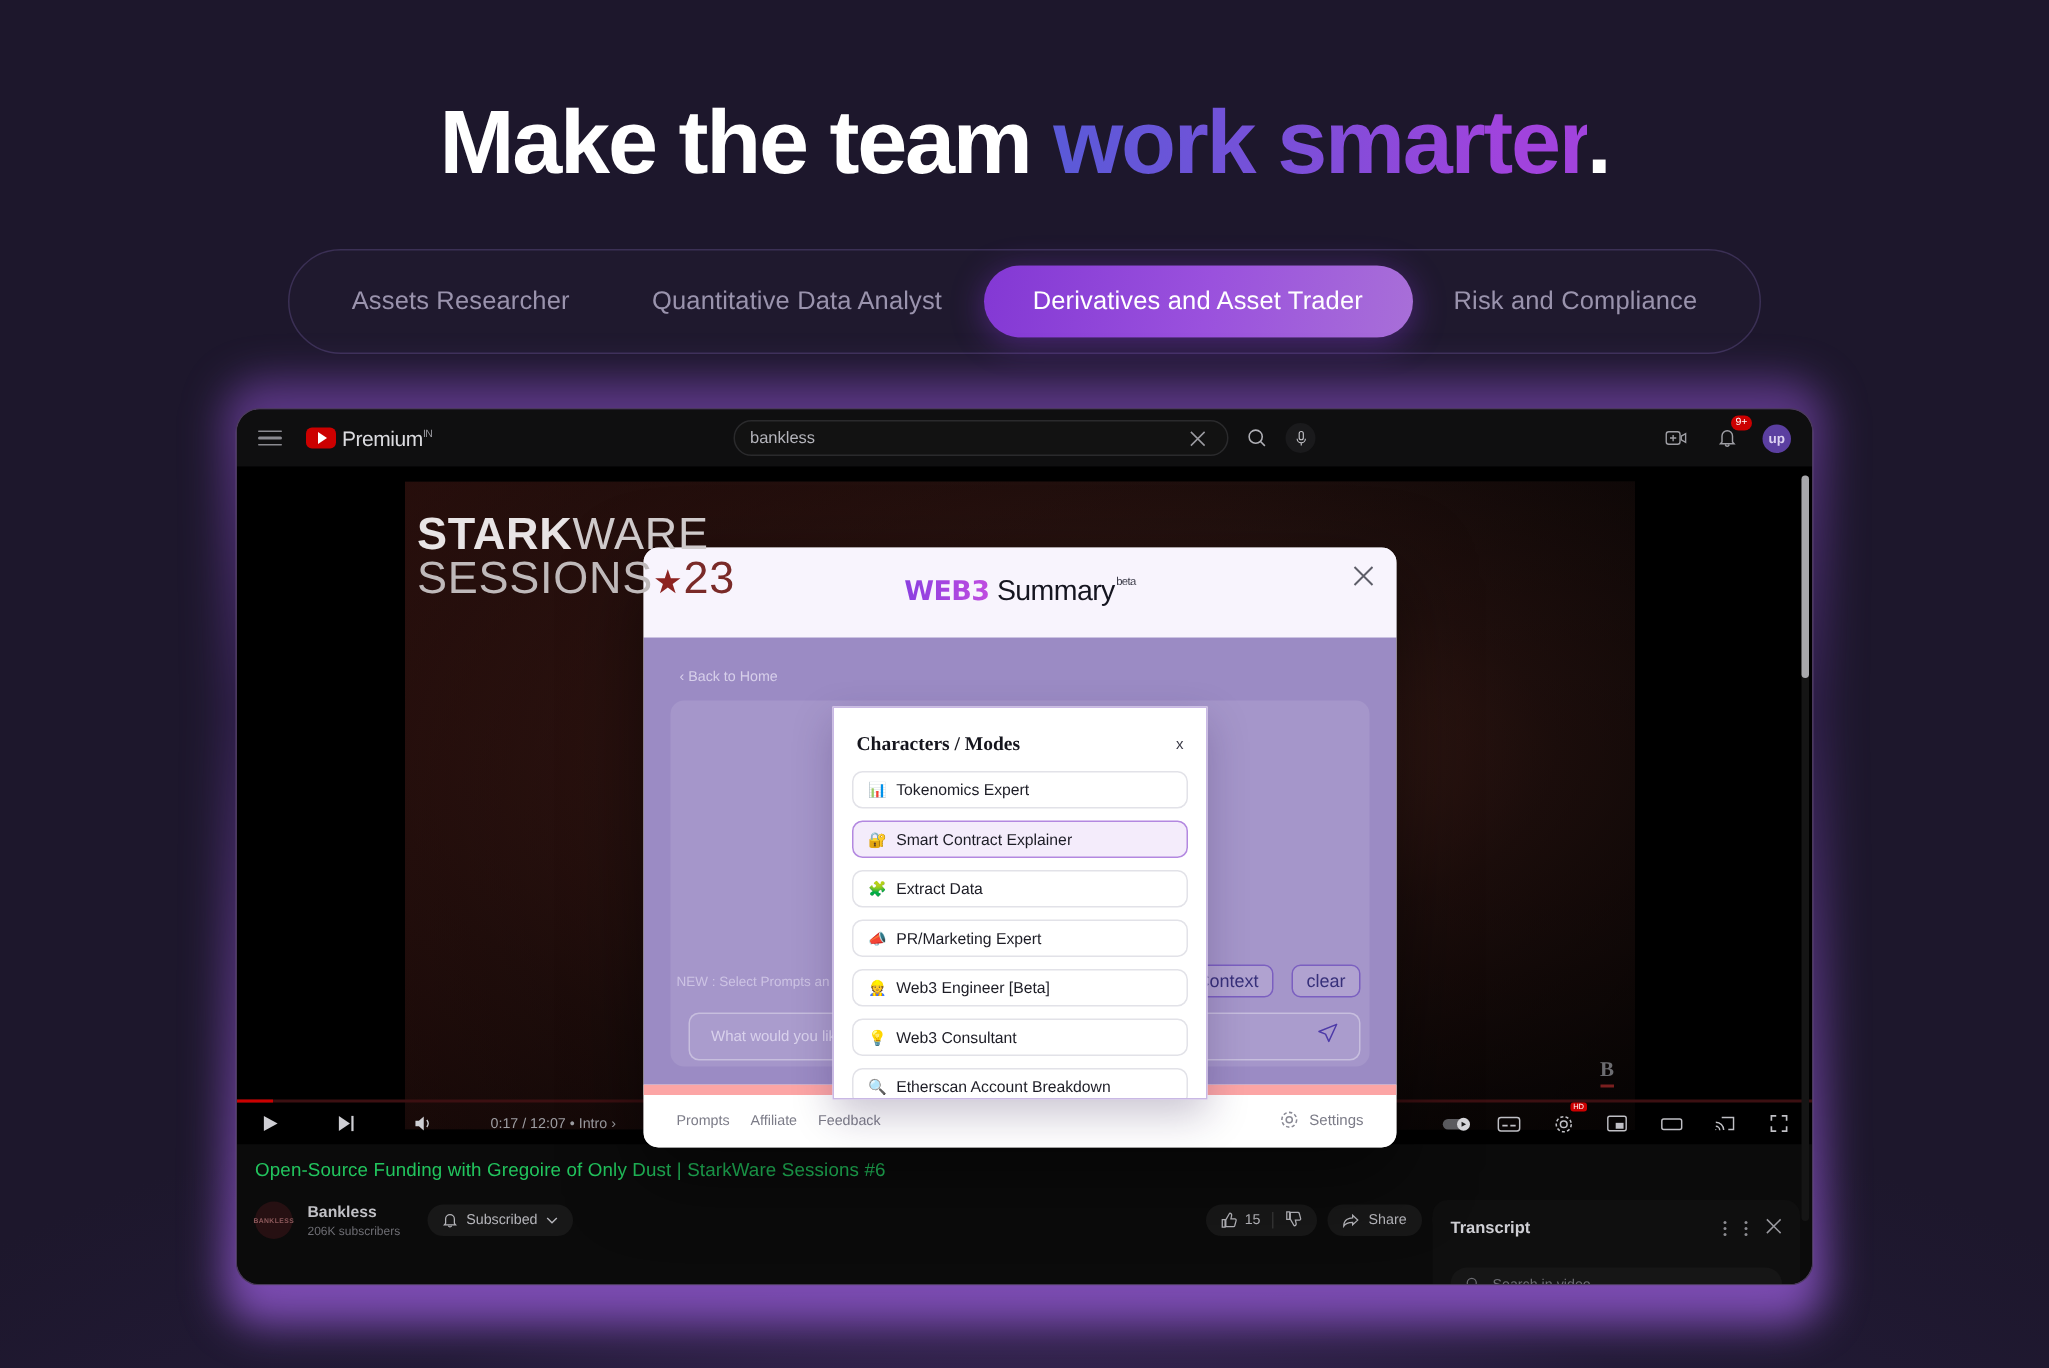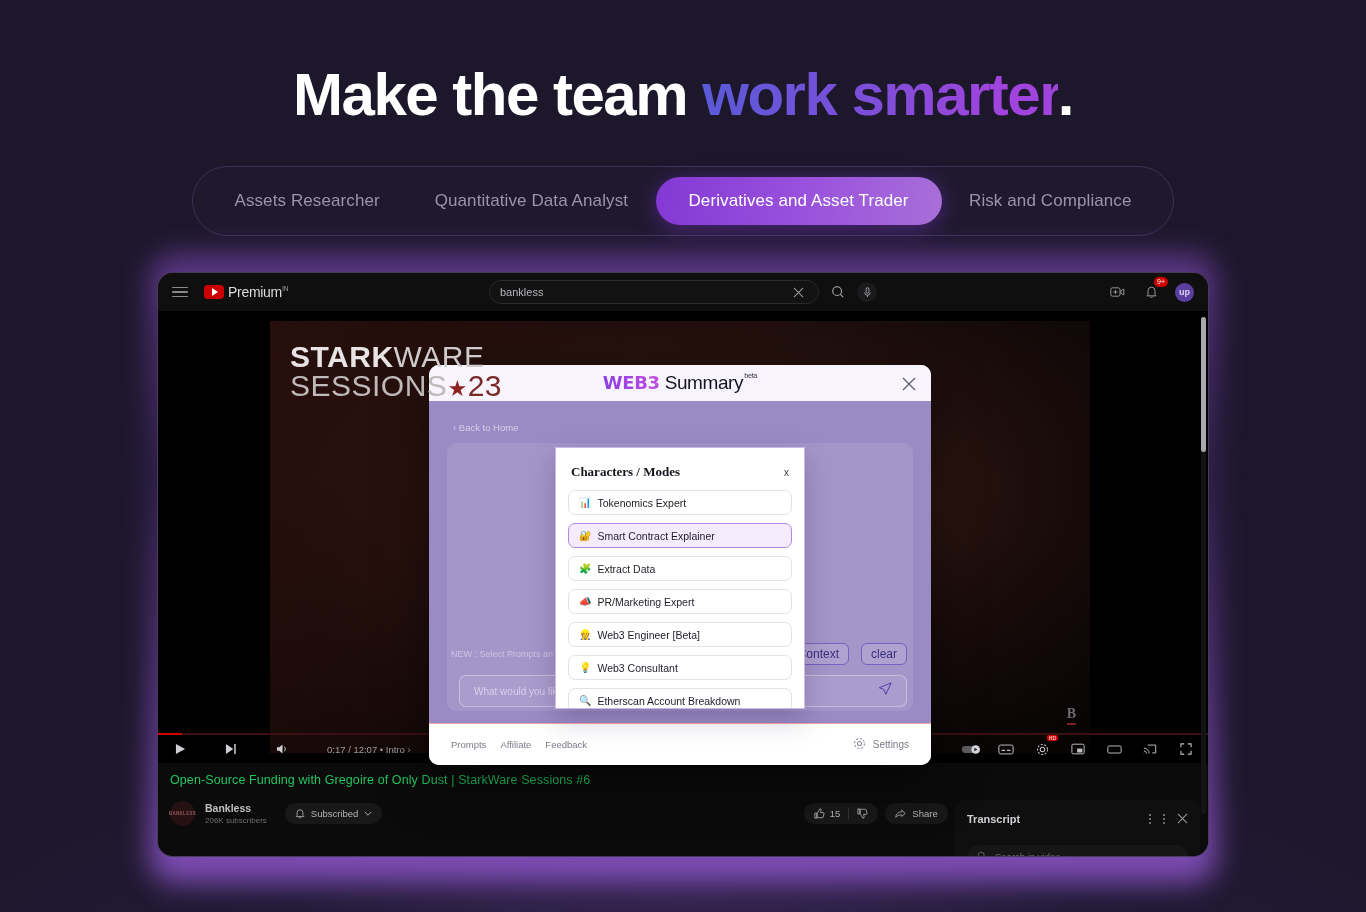--- a/index.html
+++ b/index.html
@@ -98,21 +98,21 @@
   .videoarea { position: relative; height: 452px; background: #000; }
   .thumb {
     position: absolute; left: 112px; top: 10px; width: 820px; height: 432px;
     background: radial-gradient(ellipse at 62% 42%, #5a2a20 0%, #2c1512 36%, #120a09 72%, #070404 100%);
     overflow: hidden;
   }
   .thumb::after {
     content: ""; position: absolute; left: 0; top: 0; right: 0; bottom: 0;
     background: linear-gradient(120deg, rgba(60,20,16,.55), rgba(10,5,5,.2) 55%, rgba(0,0,0,.55));
   }
-  .swtext { position: absolute; left: 20px; top: 22px; z-index: 2; line-height: .96; }
+  .swtext { position: absolute; left: 8px; top: 22px; z-index: 2; line-height: .96; }
   .swtext .l1 { font-size: 30px; letter-spacing: .5px; color: #cfcacb; }
   .swtext .l1 b { color: #e8e4e5; font-weight: 700; }
   .swtext .l2 { font-size: 30px; color: #bfb9ba; letter-spacing: .5px; }
   .swtext .l2 .star { color: #8d2320; font-size: 22px; }
   .swtext .l2 .num { color: #7a2a28; }
   .blogo {
     position: absolute; right: 14px; bottom: 28px; z-index: 3; color: #6c6c70;
     font-size: 14px; font-weight: 700; font-family: "Liberation Serif", serif;
   }
   .blogo::after { content: ""; display: block; height: 2px; background: #7a1f1f; margin-top: 1px; }
@@ -168,21 +168,21 @@
   .scrollbar i { display: block; width: 5px; height: 135px; background: #a8a8ac; border-radius: 3px; }
 
   
   .modal {
     position: absolute; left: 271px; top: 92px; width: 502px; height: 400px;
     background: #ffffff; border-radius: 10px; overflow: hidden;
     box-shadow: 0 18px 50px rgba(0,0,0,.5);
     display: flex; flex-direction: column;
   }
   .m-head {
-    height: 36px; background: #f8f4fd; display: flex; align-items: center;
+    height: 60px; background: #f8f4fd; display: flex; align-items: center;
     justify-content: center; position: relative;
   }
   .m-logo { font-size: 19px; letter-spacing: -.4px; display: flex; align-items: flex-start; }
   .m-logo .w3 {
     font-weight: 800; font-family: "DejaVu Sans", sans-serif; font-size: 18px;
     background: linear-gradient(90deg, #8b3fe0, #c04de0);
     -webkit-background-clip: text; background-clip: text; -webkit-text-fill-color: transparent; color: transparent;
     margin-right: 5px;
   }
   .m-logo .sum { color: #151520; font-weight: 500; }
@@ -224,21 +224,21 @@
     height: 25px; border: 1px solid #e2e2e8; border-radius: 7px;
     display: flex; align-items: center; gap: 6px; padding: 0 10px;
     font-size: 10.5px; color: #1d1d26; background: #fff; cursor: pointer;
   }
   .charitem.sel { background: #f4ecfb; border-color: #b388e0; }
   .charitem .em { font-size: 10px; }
 
   
   .m-foot {
     height: 42px; background: #fff; display: flex; align-items: center;
-    padding: 0 22px; border-top: 1px solid #fca5a5;
+    padding: 0 22px; border-top: 7px solid #fca5a5;
   }
   .m-foot .links { display: flex; gap: 14px; }
   .m-foot .links span { font-size: 9.5px; color: #7c7c88; cursor: pointer; }
   .m-foot .settings { margin-left: auto; display: flex; align-items: center; gap: 7px; font-size: 10px; color: #7c7c88; cursor: pointer; }
 </style>
 </head>
 <body>
 
 <div class="page">
 

